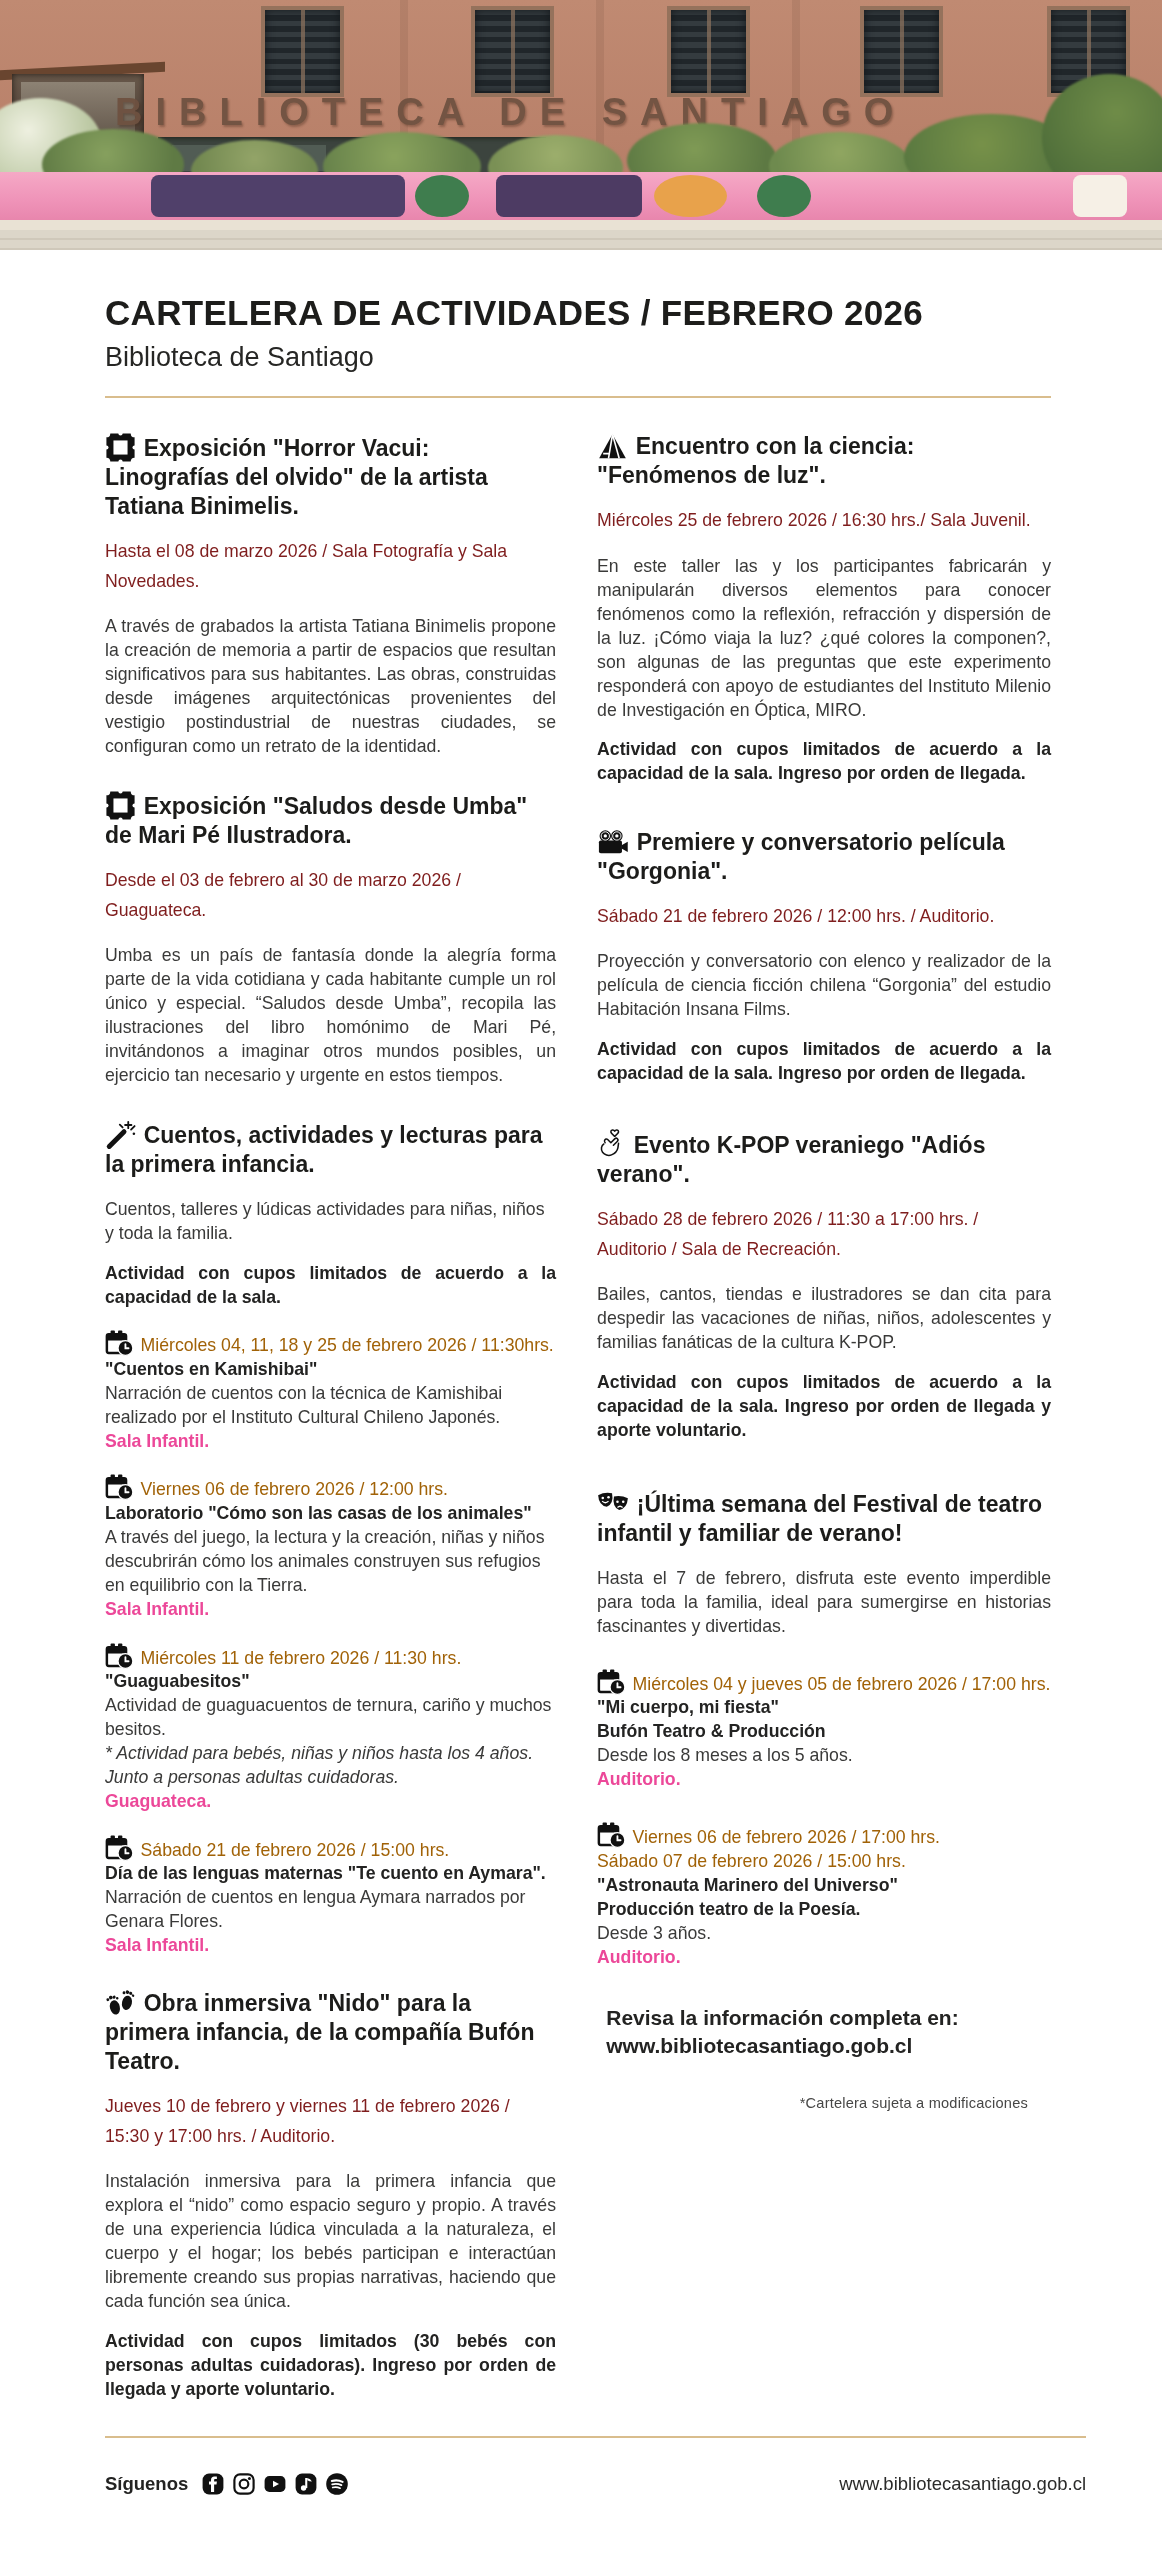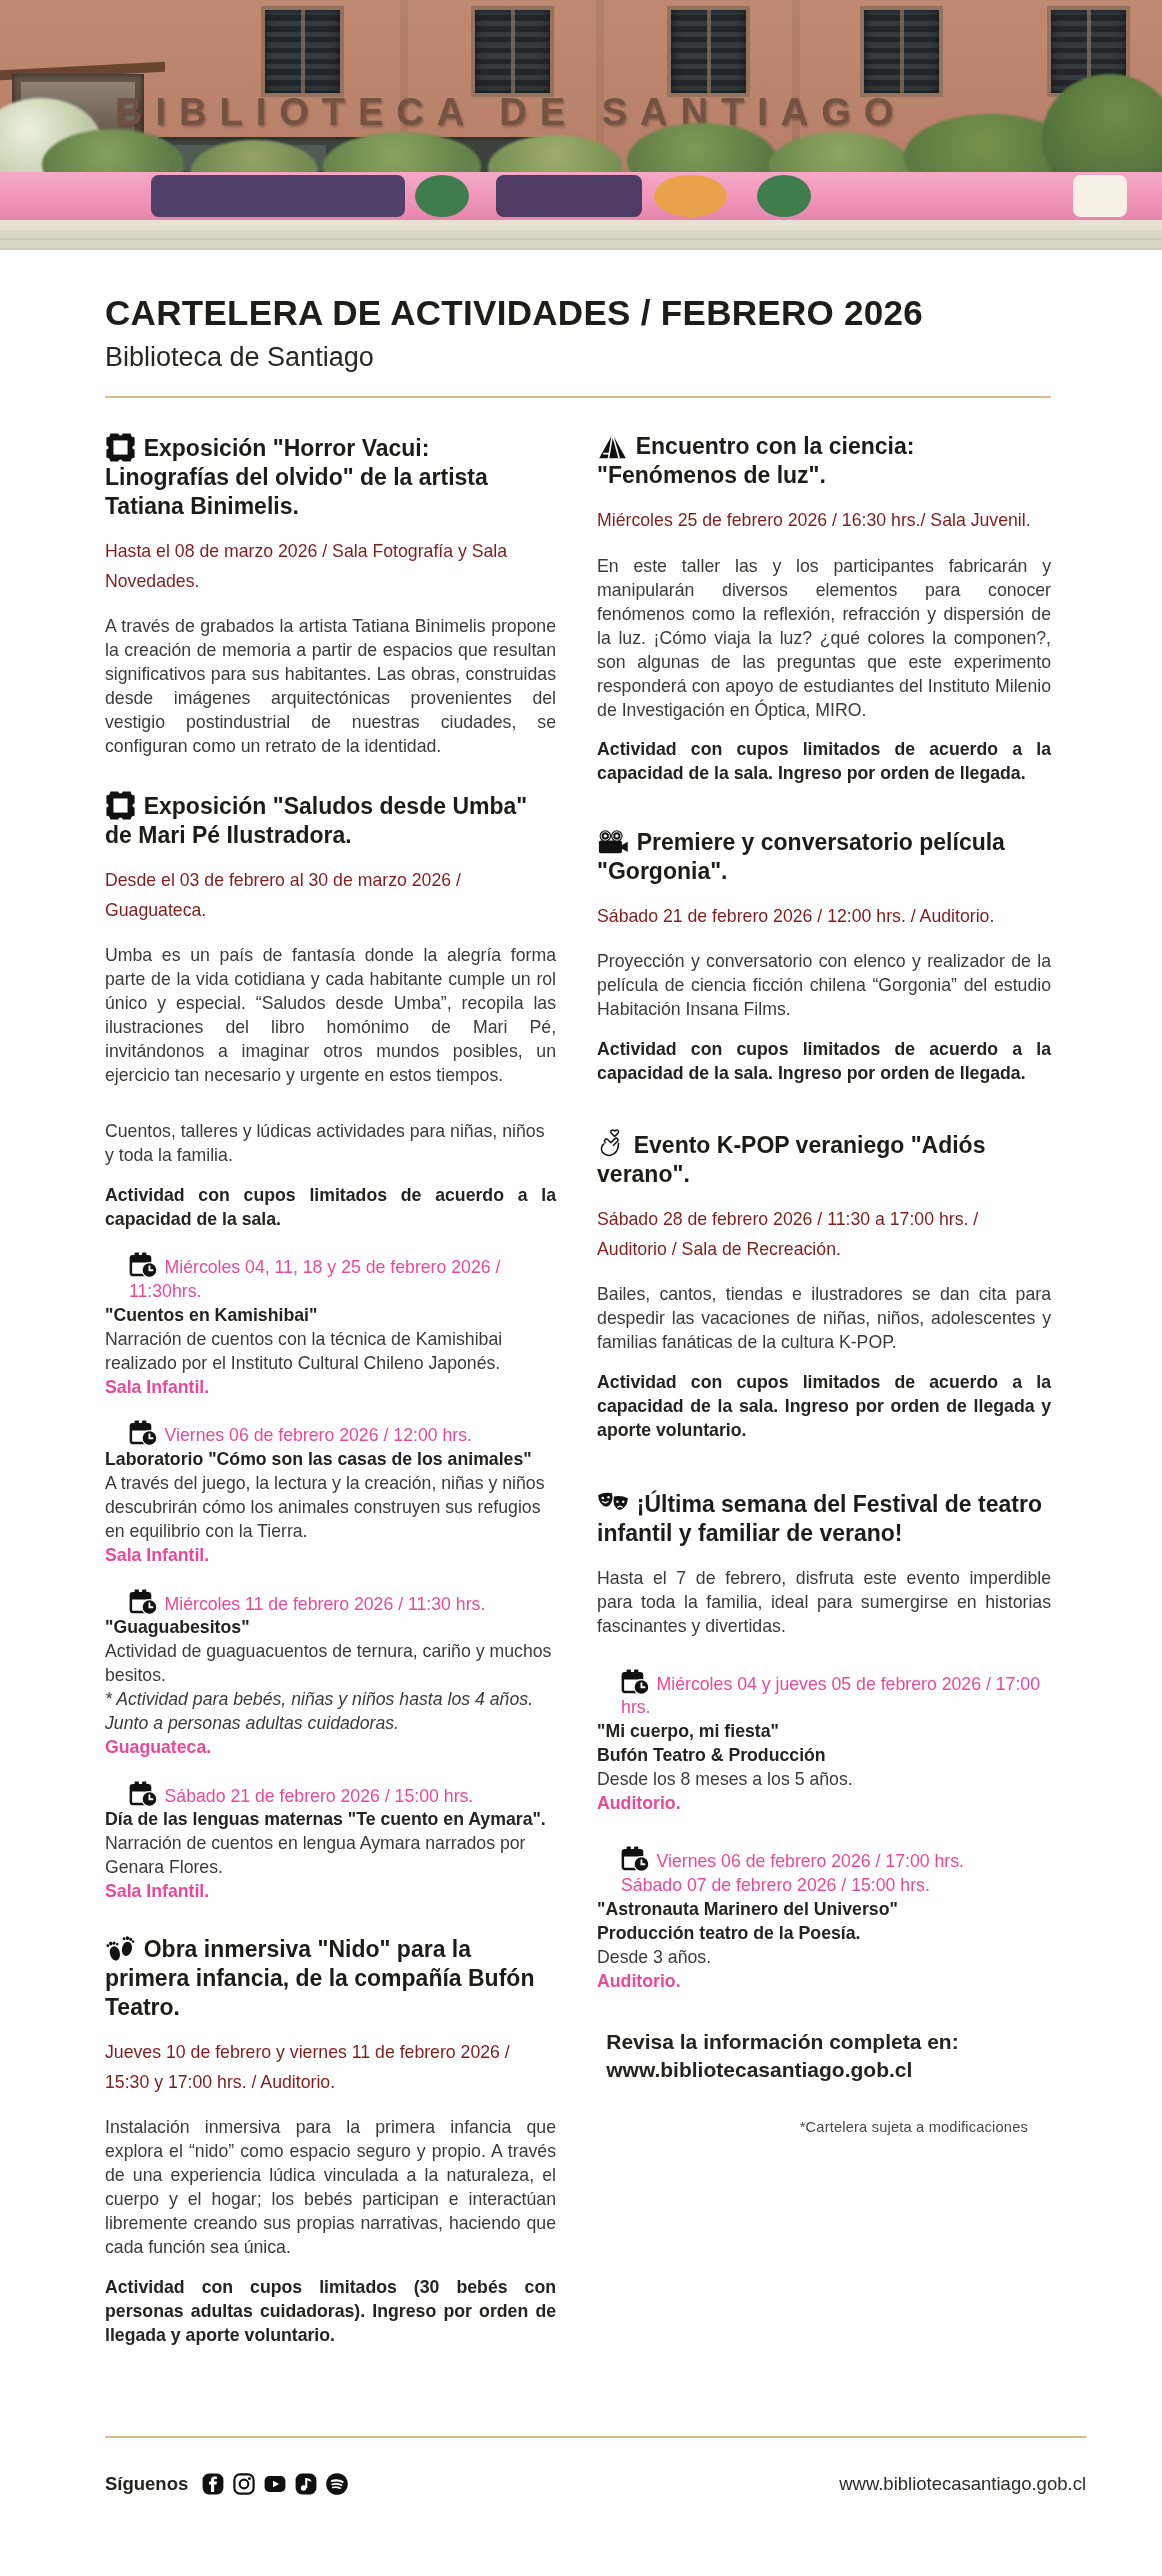--- a/index.html
+++ b/index.html
@@ -45,21 +45,21 @@
   .col-right { width:471px; }
 
   .section { margin-bottom:32px; }
   .heading { font-size:23px; font-weight:bold; line-height:28.5px; color:#1c1c1a; }
   .heading .icon { display:inline-block; vertical-align:-7px; margin-right:7.7px; line-height:0; }
   .date { margin-top:15.4px; font-size:17.7px; line-height:30px; color:#7f1d1d; }
   .para { margin-top:18.5px; font-size:17.7px; line-height:24px; text-align:justify; color:#3a3a39; }
   .note { margin-top:15.4px; font-size:17.7px; line-height:24px; font-weight:bold; text-align:justify; color:#232322; }
 
   .event { margin-top:21.5px; font-size:17.7px; line-height:24px; }
-  .edate { color:#ec4899;margin-left:24px; }
+  .edate { color:#a16207; }
   .edate .cal { display:inline-block; vertical-align:-5.4px; margin-right:7px; line-height:0; }
   .etitle { font-weight:bold; color:#232322; }
   .edesc { color:#3a3a39; }
   .eitalic { font-style:italic; }
   .eplace { font-weight:bold; color:#ec4899; }
 
   .info { margin-top:35px; padding-left:9.2px; font-size:21px; font-weight:bold; line-height:28.5px; color:#232322; }
   .disclaimer { margin-top:34px; padding-right:23px; text-align:right; font-size:14.6px; letter-spacing:0.2px; color:#474746; }
 
   
@@ -150,20 +150,25 @@
                 <circle cx="22" cy="42" r="3" fill="#fff"></circle>
                 <circle cx="2" cy="22" r="3" fill="#fff"></circle>
                 <circle cx="42" cy="22" r="3" fill="#fff"></circle>
                 <rect x="12" y="12" width="20" height="20" fill="#fff"></rect>
               </svg></span><span>Exposición "Saludos desde Umba" de Mari Pé Ilustradora.</span></h3>
         <p class="date">Desde el 03 de febrero al 30 de marzo 2026 / Guaguateca.</p>
         <p class="para">Umba es un país de fantasía donde la alegría forma parte de la vida cotidiana y cada habitante cumple un rol único y especial. “Saludos desde Umba”, recopila las ilustraciones del libro homónimo de Mari Pé, invitándonos a imaginar otros mundos posibles, un ejercicio tan necesario y urgente en estos tiempos.</p>
       </section>
 
       <section class="section">
+        <h3 class="heading"><span class="icon"><svg width="31" height="31" viewBox="0 0 44 44">
+                <path d="M6 39 L27 18" stroke="#111" stroke-width="7" stroke-linecap="round"></path>
+                <path d="M33 4 v9 M28.5 8.5 h9 M37 15 l5 -5 M25 12 l-4 -4" stroke="#111" stroke-width="2.6" stroke-linecap="round" fill="none"></path>
+                <circle cx="41" cy="21" r="1.8" fill="#111"></circle>
+              </svg></span><span>Cuentos, actividades y lecturas para la primera infancia.</span></h3>
         <p class="para" style="text-align:left">Cuentos, talleres y lúdicas actividades para niñas, niños y toda la familia.</p>
         <p class="note">Actividad con cupos limitados de acuerdo a la capacidad de la sala.</p>
 
         <div class="event">
           <p class="edate"><span class="cal"><svg width="28.5" height="26" viewBox="0 0 46 42">
                   <rect x="3" y="7" width="31" height="30" rx="3" fill="none" stroke="#111" stroke-width="4"></rect>
                   <rect x="3" y="7" width="31" height="10" fill="#111"></rect>
                   <rect x="9" y="1" width="7" height="9" rx="1.5" fill="#111"></rect>
                   <rect x="21" y="1" width="7" height="9" rx="1.5" fill="#111"></rect>
                   <circle cx="33" cy="29" r="12" fill="#111" stroke="#fff" stroke-width="2"></circle>

